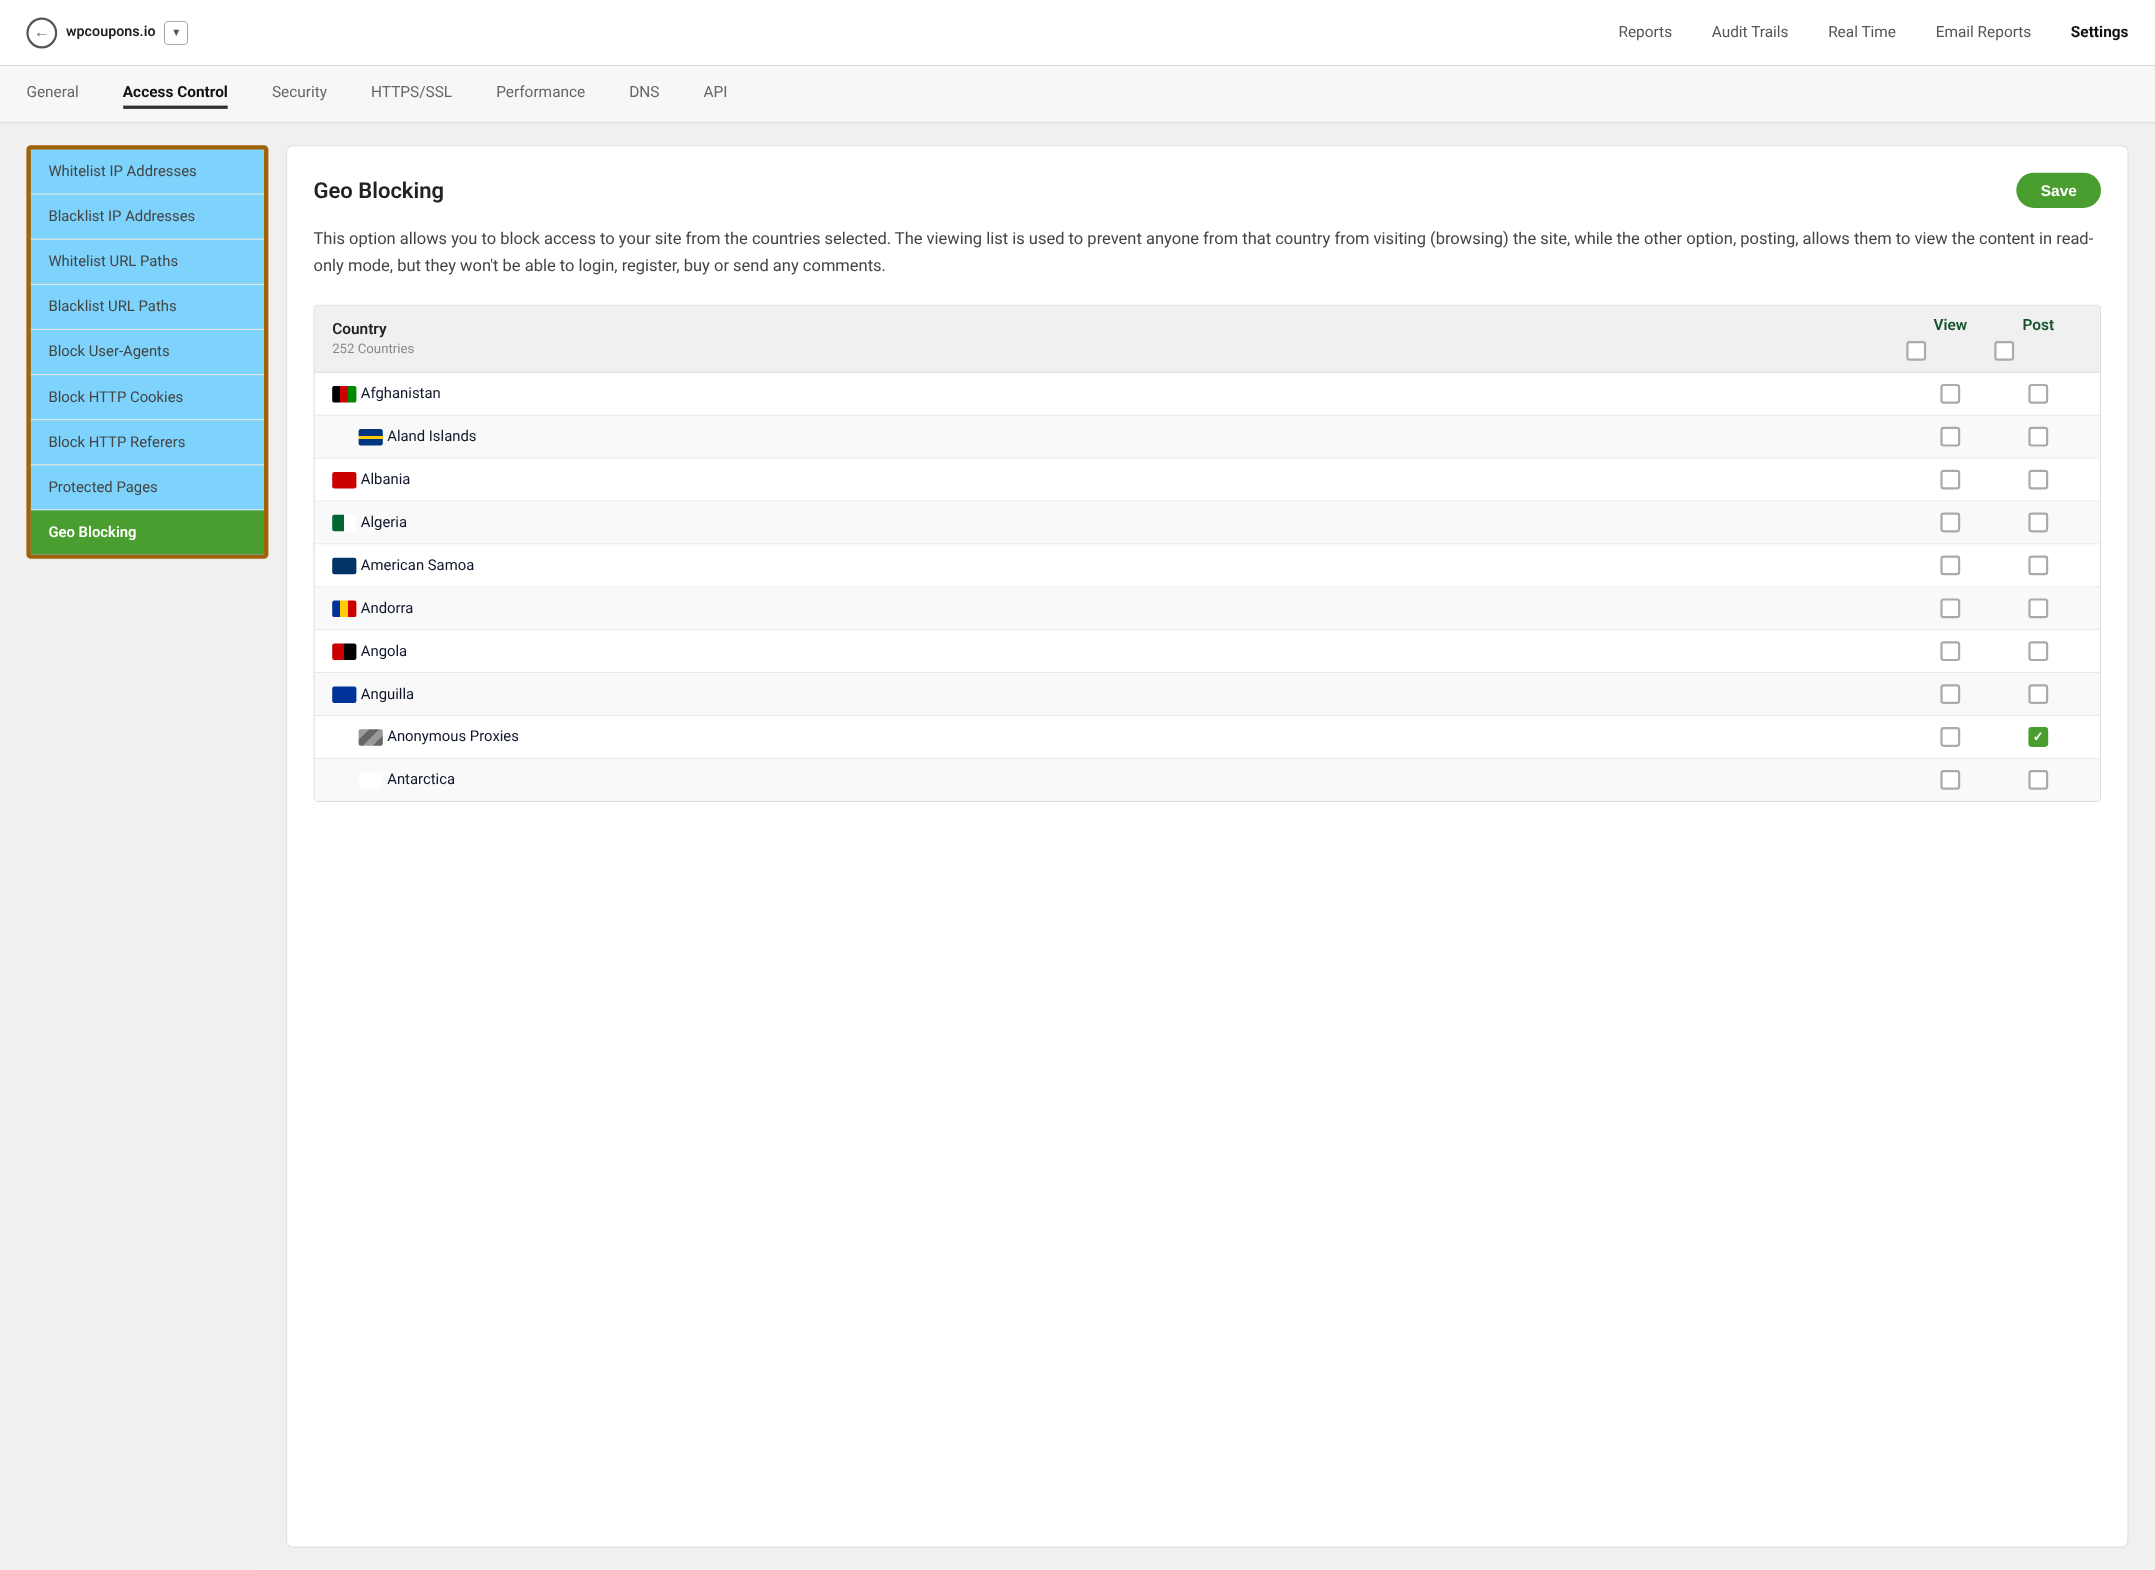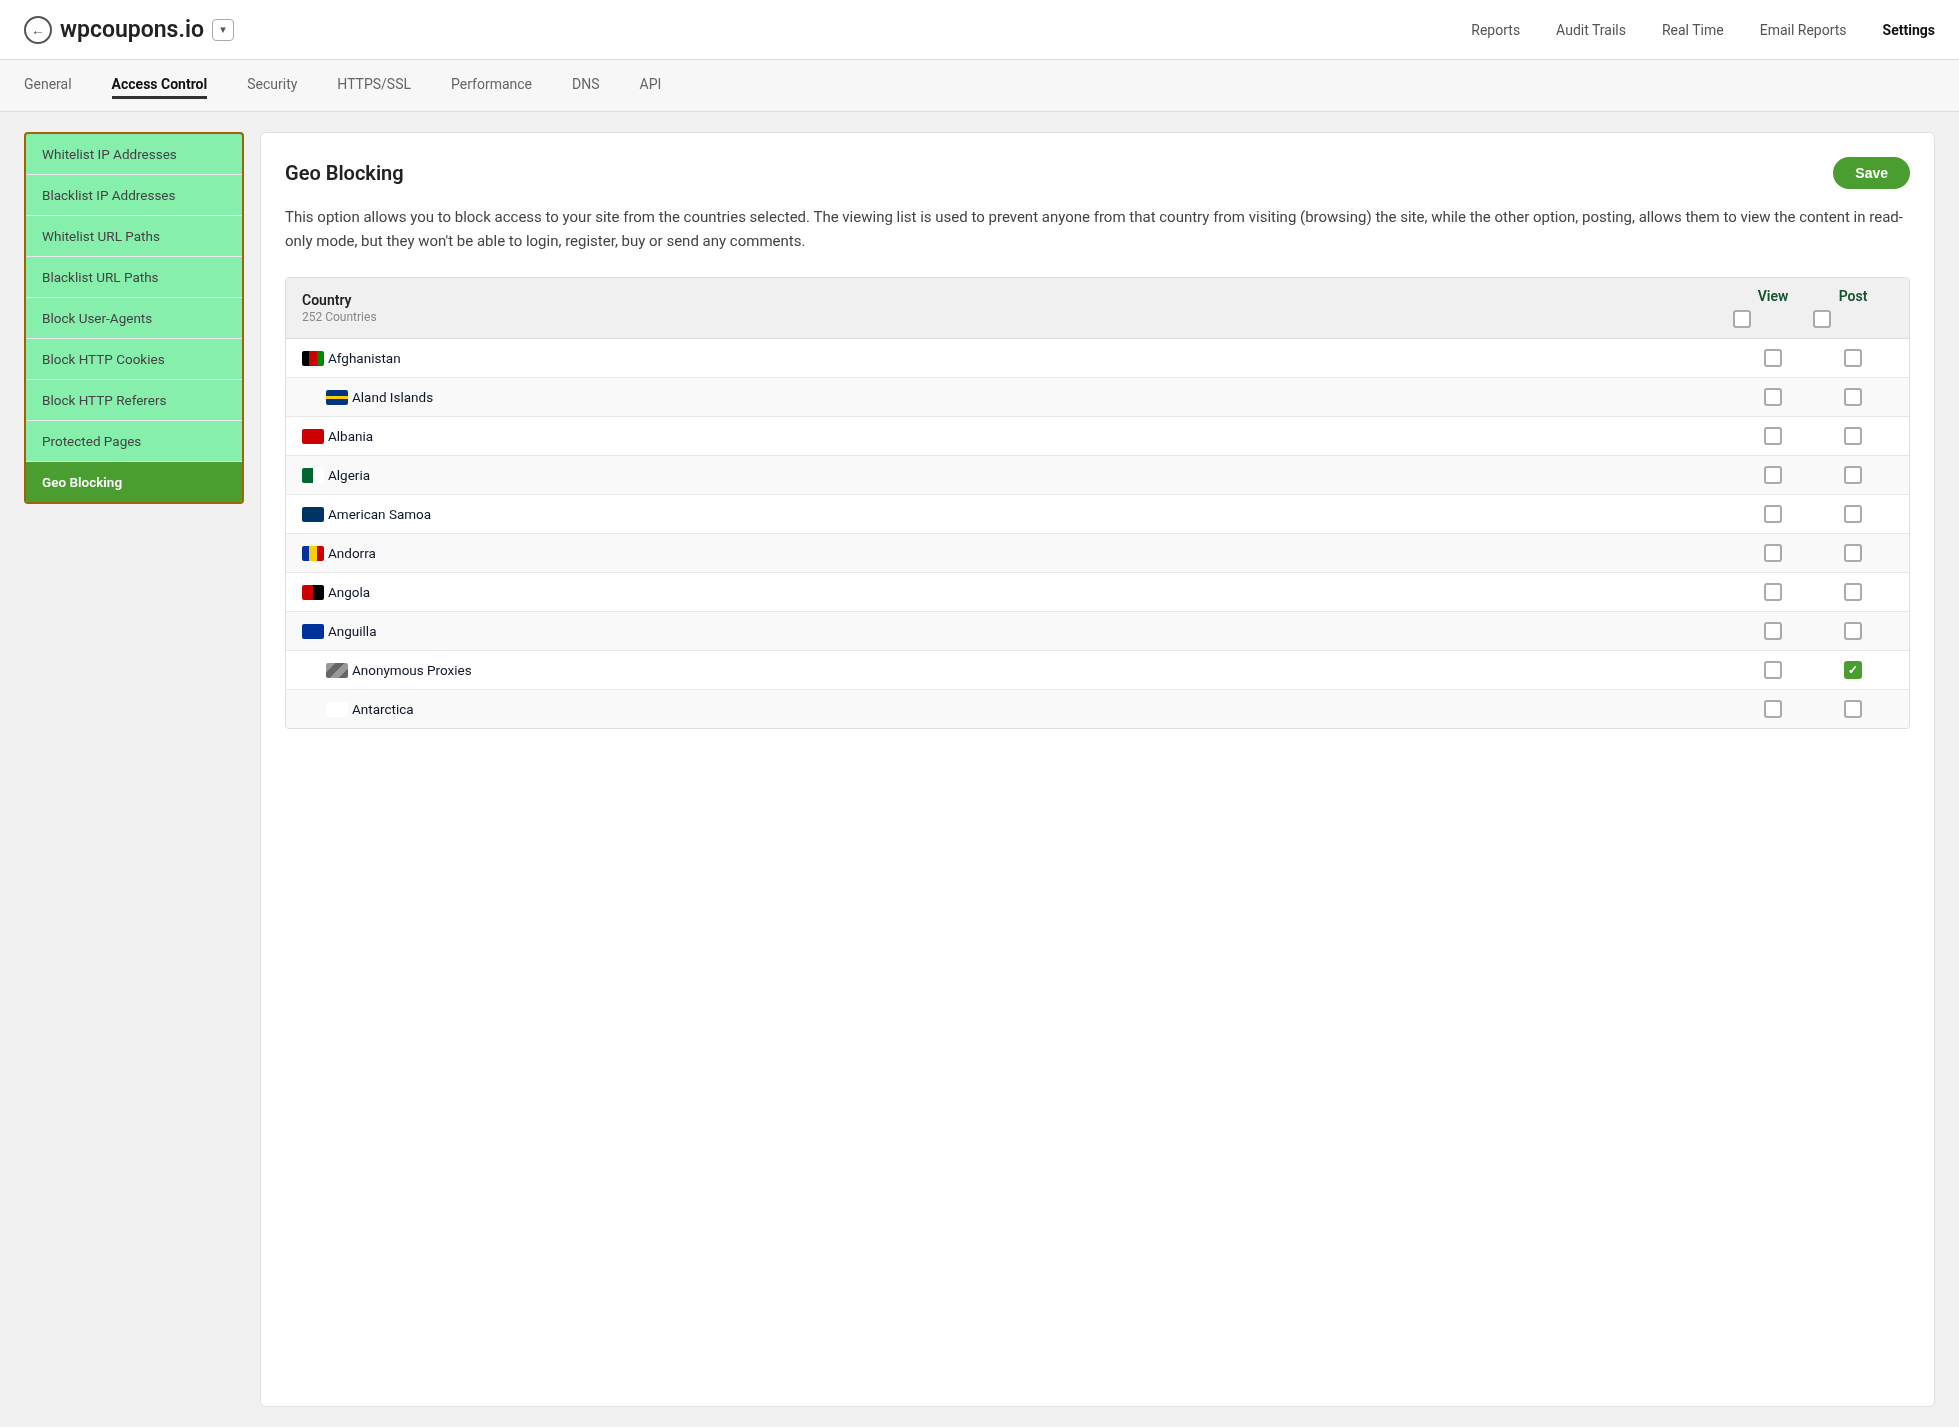--- a/index.html
+++ b/index.html
@@ -31,21 +31,21 @@
       border-radius: 50%;
       border: 2px solid #555;
       display: flex;
       align-items: center;
       justify-content: center;
       cursor: pointer;
       color: #555;
       font-size: 14px;
     }
     .site-name {
-      font-size: 23px;
+      font-size: 13px;
       font-weight: 600;
       color: #222;
     }
     .dropdown-btn {
       width: 22px;
       height: 22px;
       border-radius: 4px;
       border: 1px solid #aaa;
       display: flex;
       align-items: center;
@@ -99,24 +99,24 @@
       display: flex;
       padding: 20px 24px;
       gap: 16px;
       min-height: calc(100vh - 112px);
     }
 
     
     .sidebar {
       width: 220px;
       flex-shrink: 0;
-      background: #86efac;
+      background: #7dd3fc;
       border-radius: 4px;
       overflow: hidden;
-      border: 2px solid #a16207;
+      border: 4px solid #a16207;
       align-self: flex-start;
     }
     .sidebar-item {
       padding: 12px 16px;
       border-bottom: 1px solid #e8e8e8;
       cursor: pointer;
       color: #444;
       font-size: 13.5px;
     }
     .sidebar-item:last-child {

